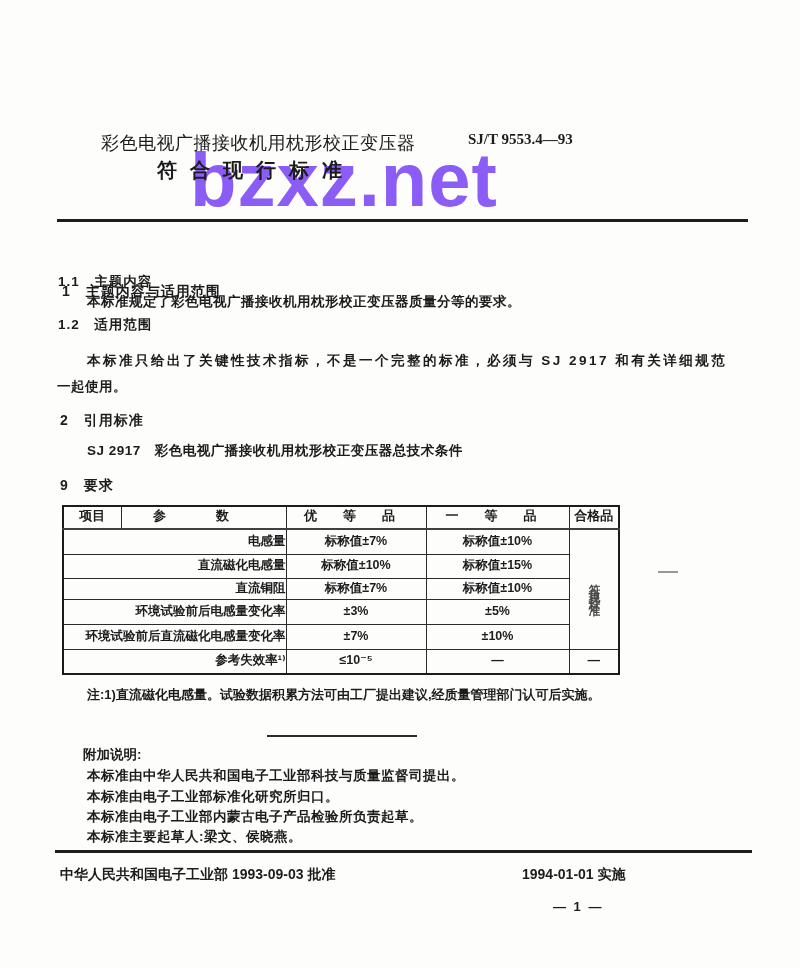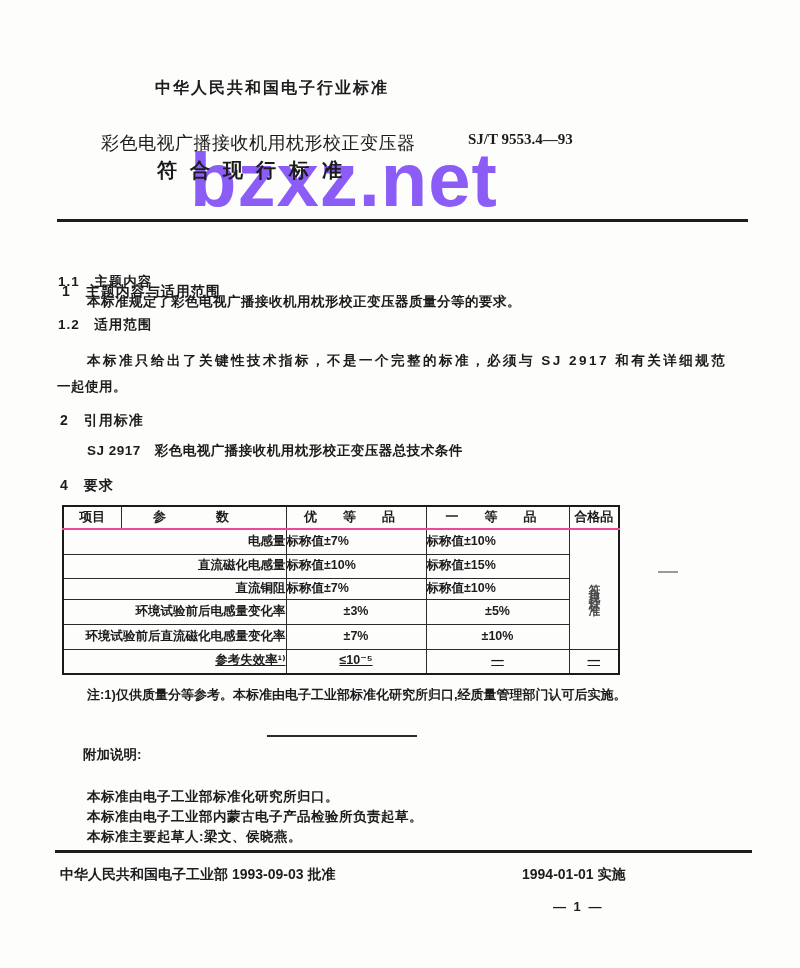--- a/index.html
+++ b/index.html
@@ -44,28 +44,28 @@
   .table-wrap{left:62px;top:505px;}
   table.spec{border-collapse:collapse;table-layout:fixed;width:556px;
     font-size:12.5px;font-weight:600;color:#1c1c1c;}
   table.spec col.co1{width:58px;}  table.spec col.co2{width:165px;}
   table.spec col.co3{width:140px;} table.spec col.co4{width:143px;}
   table.spec col.co5{width:50px;}
   table.spec{border:2px solid #1b1b1b;}
   table.spec th,table.spec td{border:1px solid #2b2b2b;padding:0;line-height:1.1;}
   table.spec th{font-size:13px;font-weight:700;text-align:center;}
   table.spec tr.tr-h{height:23px;}
-  table.spec tr.tr-h th{border-bottom:2px solid #ec4899;}
+  table.spec tr.tr-h th{border-bottom:2px solid #404040;font-family:Liberation Mono, monospace;}
   table.spec tr.tr-1{height:25px;} table.spec tr.tr-2{height:24px;}
   table.spec tr.tr-3{height:21px;} table.spec tr.tr-4{height:25px;}
-  table.spec tr.tr-5{height:25px;} table.spec tr.tr-6{height:25px;text-decoration:underline;}
+  table.spec tr.tr-5{height:25px;} table.spec tr.tr-6{height:25px;}
   .sp-wide{letter-spacing:50px;text-indent:25px;}
   .sp-med{letter-spacing:26px;text-indent:13px;}
   td.param{text-align:right;padding-left:7px;}
-  td.val{text-align:left;padding-left:9px;}
+  td.val{text-align:center;padding-left:9px;}
   td.cen{text-align:center;}
   td.vert{text-align:center;vertical-align:middle;}
   .vtext{writing-mode:vertical-rl;text-orientation:upright;
     font-size:11.5px;font-weight:600;color:#4a4a4a;letter-spacing:4px;line-height:1;}
 
   .note{left:87px;top:686px;font-size:13px;font-weight:600;}
 
   .extra-head{left:83px;top:746px;font-size:13.5px;font-weight:700;}
   .extra-1{left:87px;top:767px;}
   .extra-2{left:87px;top:788px;}
@@ -80,39 +80,38 @@
 </style>
 </head>
 <body>
 
 <div class="page">
 
   <div class="abs watermark">bzxz.net</div>
 
   <div class="layer">
 
-    <div class="abs std-header">中华人民共和国电子行业标准</div>
 
     <div class="abs title-main">彩色电视广播接收机用枕形校正变压器</div>
     <div class="abs std-number">SJ/T 9553.4—93</div>
     <div class="abs title-sub">符合现行标准</div>
 
     <div class="abs rule-top"></div>
 
     <div class="abs h-sec sec1">1　主题内容与适用范围</div>
     <div class="abs h-sub sec1-1">1.1　主题内容</div>
     <div class="abs body-txt p1">本标准规定了彩色电视广播接收机用枕形校正变压器质量分等的要求。</div>
     <div class="abs h-sub sec1-2">1.2　适用范围</div>
     <div class="abs body-txt p3">本标准只给出了关键性技术指标，不是一个完整的标准，必须与 SJ 2917 和有关详细规范</div>
     <div class="abs body-txt p4">一起使用。</div>
 
     <div class="abs h-sec sec2">2　引用标准</div>
     <div class="abs body-txt p5">SJ 2917　彩色电视广播接收机用枕形校正变压器总技术条件</div>
 
-    <div class="abs h-sec sec3">4　要求</div>
+    <div class="abs h-sec sec3">9　要求</div>
 
     <div class="abs table-wrap">
       <table class="spec">
         <colgroup>
             <col class="co1">
             <col class="co2">
             <col class="co3">
             <col class="co4">
             <col class="co5">
           </colgroup>
@@ -157,25 +156,26 @@
           <td class="cen">≤10⁻⁵</td>
           <td class="cen">—</td>
           <td class="cen">—</td>
         </tr>
         </tbody>
       </table>
     </div>
 
     <div class="abs artifact-dash"></div>
 
-    <div class="abs note">注:1)仅供质量分等参考。本标准由电子工业部标准化研究所归口,经质量管理部门认可后实施。</div>
+    <div class="abs note">注:1)直流磁化电感量。试验数据积累方法可由工厂提出建议,经质量管理部门认可后实施。</div>
 
     <div class="abs rule-mid"></div>
 
     <div class="abs extra-head">附加说明:</div>
+    <div class="abs body-txt extra-1">本标准由中华人民共和国电子工业部科技与质量监督司提出。</div>
     <div class="abs body-txt extra-2">本标准由电子工业部标准化研究所归口。</div>
     <div class="abs body-txt extra-3">本标准由电子工业部内蒙古电子产品检验所负责起草。</div>
     <div class="abs body-txt extra-4">本标准主要起草人:梁文、侯晓燕。</div>
 
     <div class="abs rule-bottom"></div>
 
     <div class="abs footer-left">中华人民共和国电子工业部 1993-09-03 批准</div>
     <div class="abs footer-right">1994-01-01 实施</div>
     <div class="abs page-num">— 1 —</div>
 

